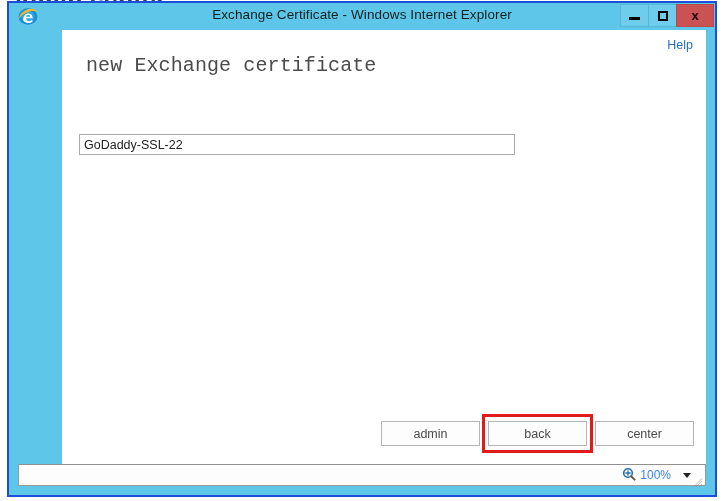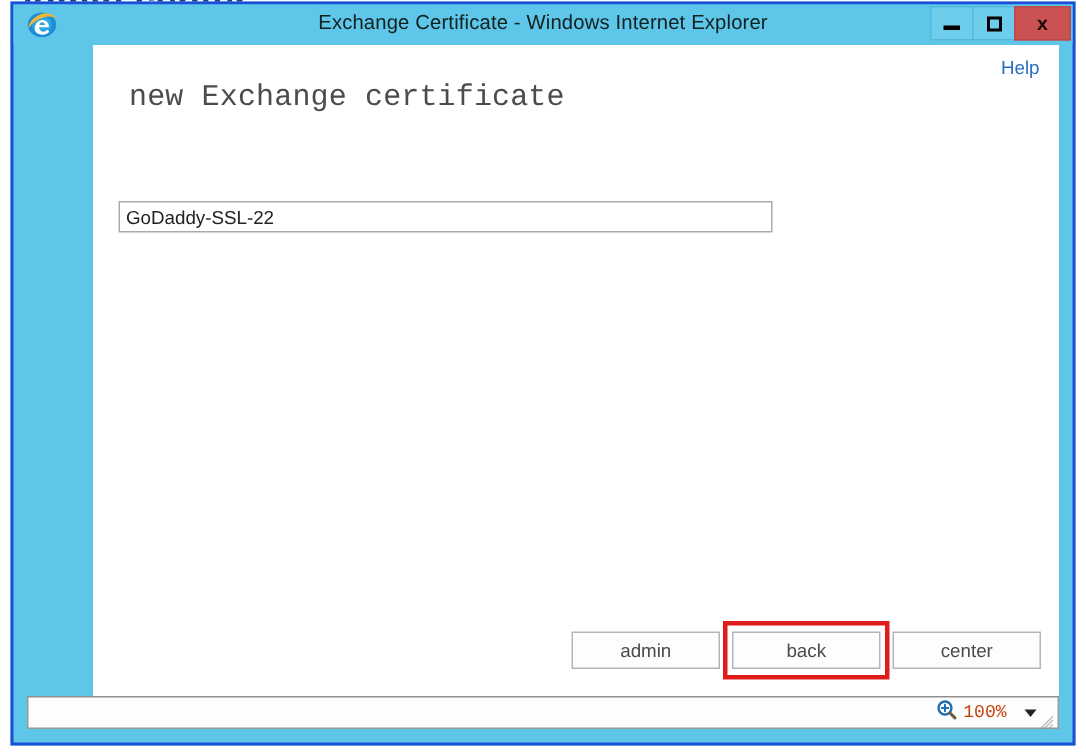--- a/index.html
+++ b/index.html
@@ -233,24 +233,24 @@
     align-items: center;
     justify-content: flex-end;
     position: relative;
     padding-right: 8px;
   }
   .zoom-control {
     display: flex;
     align-items: center;
     gap: 4px;
     font-size: 12px;
-    color: #c2410c;
+    color: #3b82f6;
     margin-right: 6px;
     cursor: pointer;
-    font-family: Liberation Mono, monospace;
+    font-family: Liberation Sans, sans-serif;
   }
   .zoom-caret {
     width: 0;
     height: 0;
     border-left: 4px solid transparent;
     border-right: 4px solid transparent;
     border-top: 5px solid #222;
     margin-left: 8px;
   }
   .grip {

